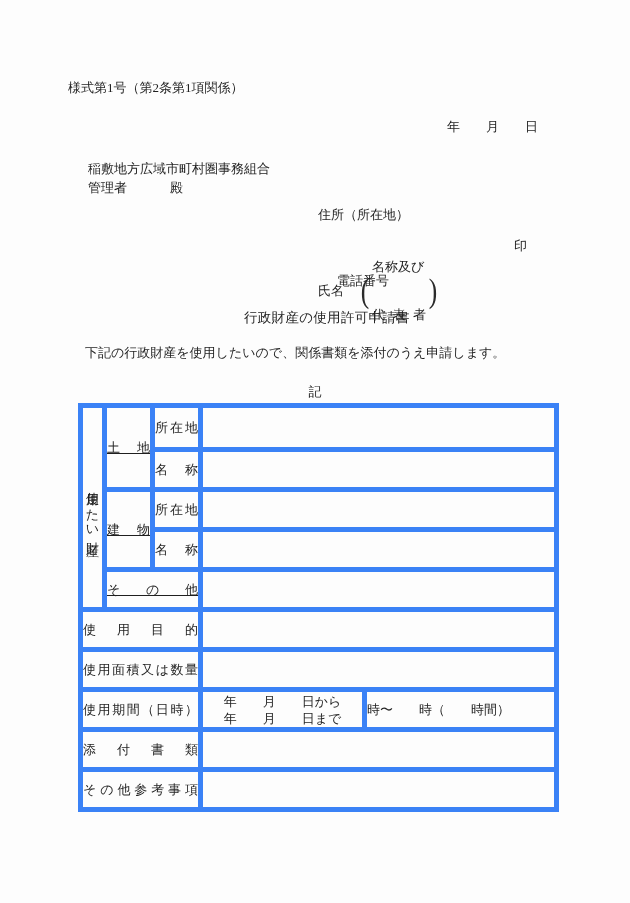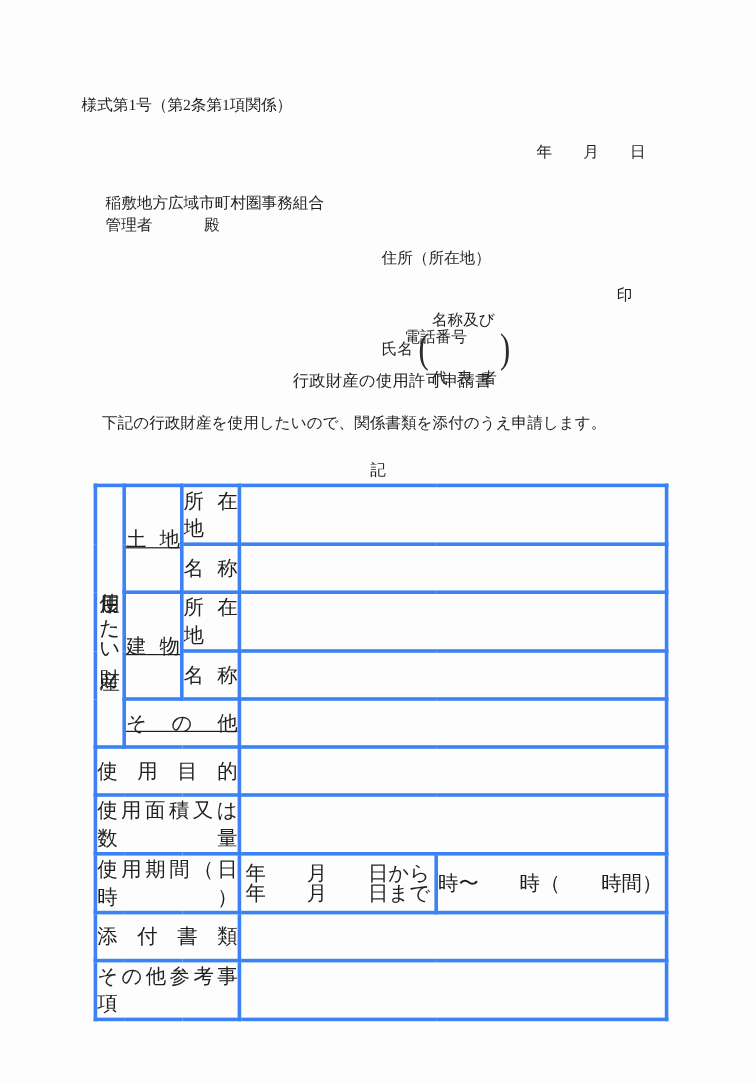--- a/index.html
+++ b/index.html
@@ -30,31 +30,31 @@
 
   
   .name-block { left: 318px; top: 227px; display: flex; align-items: center; }
   .name-block .paren {
     font-size: 30px; line-height: 38px; font-weight: 400;
     transform: scaleY(1.15) scaleX(0.85); color: #2a2a2a;
   }
   .name-block .annot { width: 54px; margin: 0 2px; }
   .name-block .annot div { line-height: 16px; white-space: pre; }
   .name-block .annot .just { text-align: justify; text-align-last: justify; }
-  .name-label { margin-right: 4px; }
+  .name-label { margin-right: 16px; }
 
   
   table.app-table {
     position: absolute; left: 78px; top: 403px;
     border-collapse: collapse; table-layout: fixed;
     width: 476px;
   }
   .app-table td, .app-table th {
-    border: 3px solid #3b82f6;
-    font-weight: normal; font-size: 17px; color: #1f1f1f;
+    border: 5px solid #3b82f6;
+    font-weight: normal; font-size: 13px; color: #1f1f1f;
     padding: 0; overflow: hidden;
   }
   .app-table tr { height: 40px; }
   .app-table tr.r1 { height: 44px; }
   .lbl  { text-align: justify; text-align-last: justify; padding: 0 7px; vertical-align: middle; }
   .lbl2 { text-align: justify; text-align-last: justify; padding: 0 5px; vertical-align: middle; text-decoration: underline; }
   .lbl3 { text-align: justify; text-align-last: justify; padding: 0 4px; vertical-align: middle; }
   .prop { vertical-align: middle; text-align: center; }
   .vtext {
     writing-mode: vertical-rl; text-orientation: upright;

